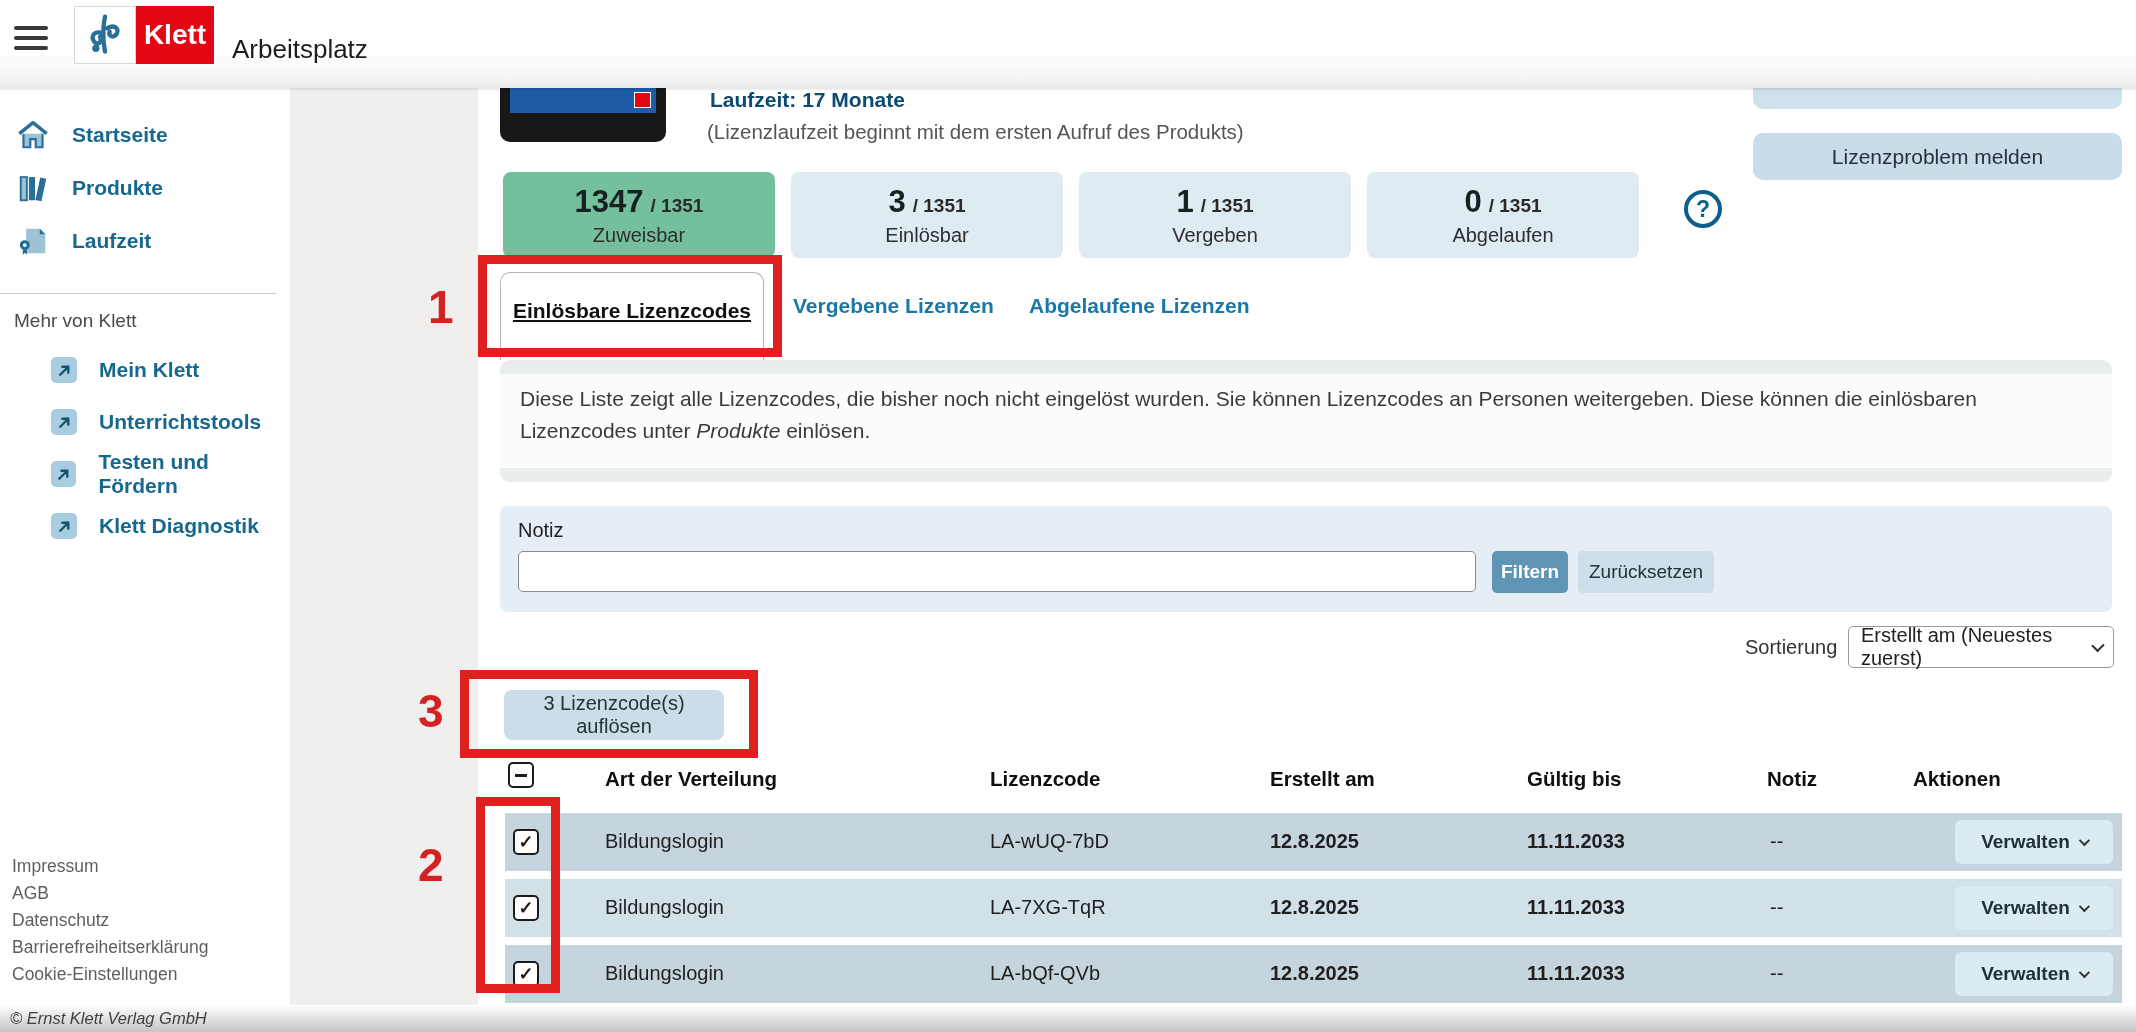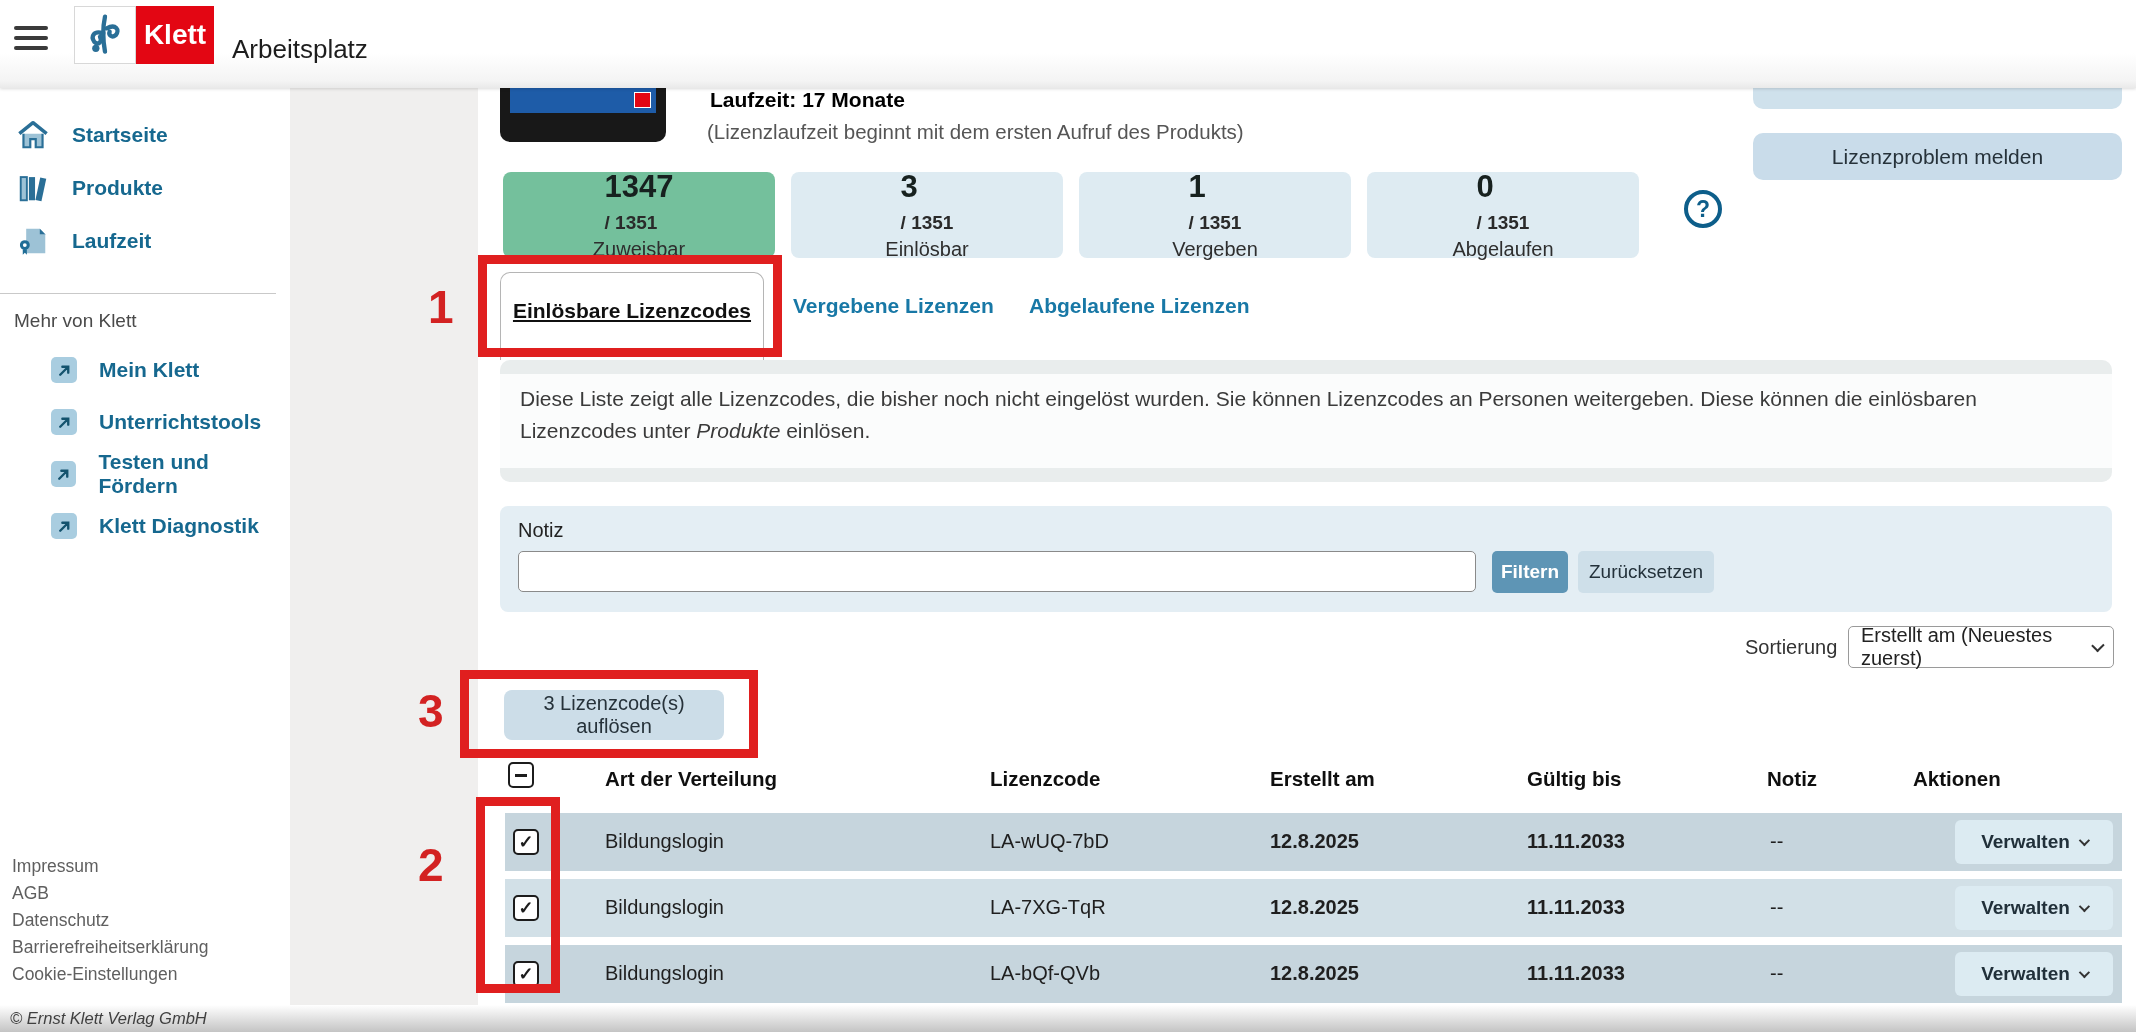--- a/index.html
+++ b/index.html
@@ -42,35 +42,35 @@
   .footer { position:absolute; left:0; top:1005px; width:2136px; height:27px;
     background:linear-gradient(#ffffff,#c4c4c4); z-index:12;font-style:italic; }
   .footer span { position:absolute; left:10px; top:4px; font-size:16.5px; color:#3f3f3f; }
 
   
   .thumb { position:absolute; left:500px; top:88px; width:166px; height:54px; background:#181818;
     border-radius:0 0 10px 10px; }
   .thumb-band { position:absolute; left:10px; right:10px; top:0; height:25px; background:#1e5ca8; }
   .thumb-badge { position:absolute; right:5px; top:4px; width:17px; height:16px; background:#e30613;
     border:1.5px solid #fff; }
-  .laufzeit { position:absolute; left:710px; top:88px; font-size:21px; font-weight:700; color:#000000;text-align:center; }
+  .laufzeit { position:absolute; left:710px; top:88px; font-size:21px; font-weight:700; color:#0c4a6e;text-align:center; }
   .laufzeit-note { position:absolute; left:707px; top:120px; font-size:20.5px; color:#555; }
 
   .partial-btn { position:absolute; left:1753px; top:88px; width:369px; height:21px;
     background:#cfe1ec; border-radius:0 0 10px 10px; cursor:pointer; }
   .report-btn { position:absolute; left:1753px; top:133px; width:369px; height:47px;
     background:#c9dcea; border-radius:10px; display:flex; align-items:center; justify-content:center;
     font-size:21px; color:#26323a; cursor:pointer; }
 
   
   .stats { position:absolute; left:503px; top:172px; display:flex; gap:16px; }
   .stat { width:272px; height:86px; border-radius:8px; background:#deebf2;
     display:flex; flex-direction:column; align-items:center; justify-content:center; }
   .stat.green { background:#74c09c; }
-  .stat-line { display:flex; align-items:baseline; gap:7px;flex-direction:column; }
+  .stat-line { display:flex; align-items:baseline; gap:7px; }
   .stat-line .v { font-size:31px; font-weight:700; color:#17211f; }
   .stat-line .t { font-size:19px; font-weight:700; color:#2a2a2a; }
   .stat-label { font-size:20px; color:#2e2e2e; margin-top:4px; }
   .help-icon { position:absolute; left:1684px; top:190px; width:38px; height:38px;
     border:4px solid #0d5e8a; border-radius:50%; color:#0d5e8a; font-size:23px; font-weight:700;
     display:flex; align-items:center; justify-content:center; cursor:pointer; }
 
   
   .tab-active { position:absolute; left:500px; top:272px; width:264px; height:88px; background:#fff;
     border:1px solid #b5b5b5; border-bottom:none; border-radius:10px 10px 0 0; z-index:6;

